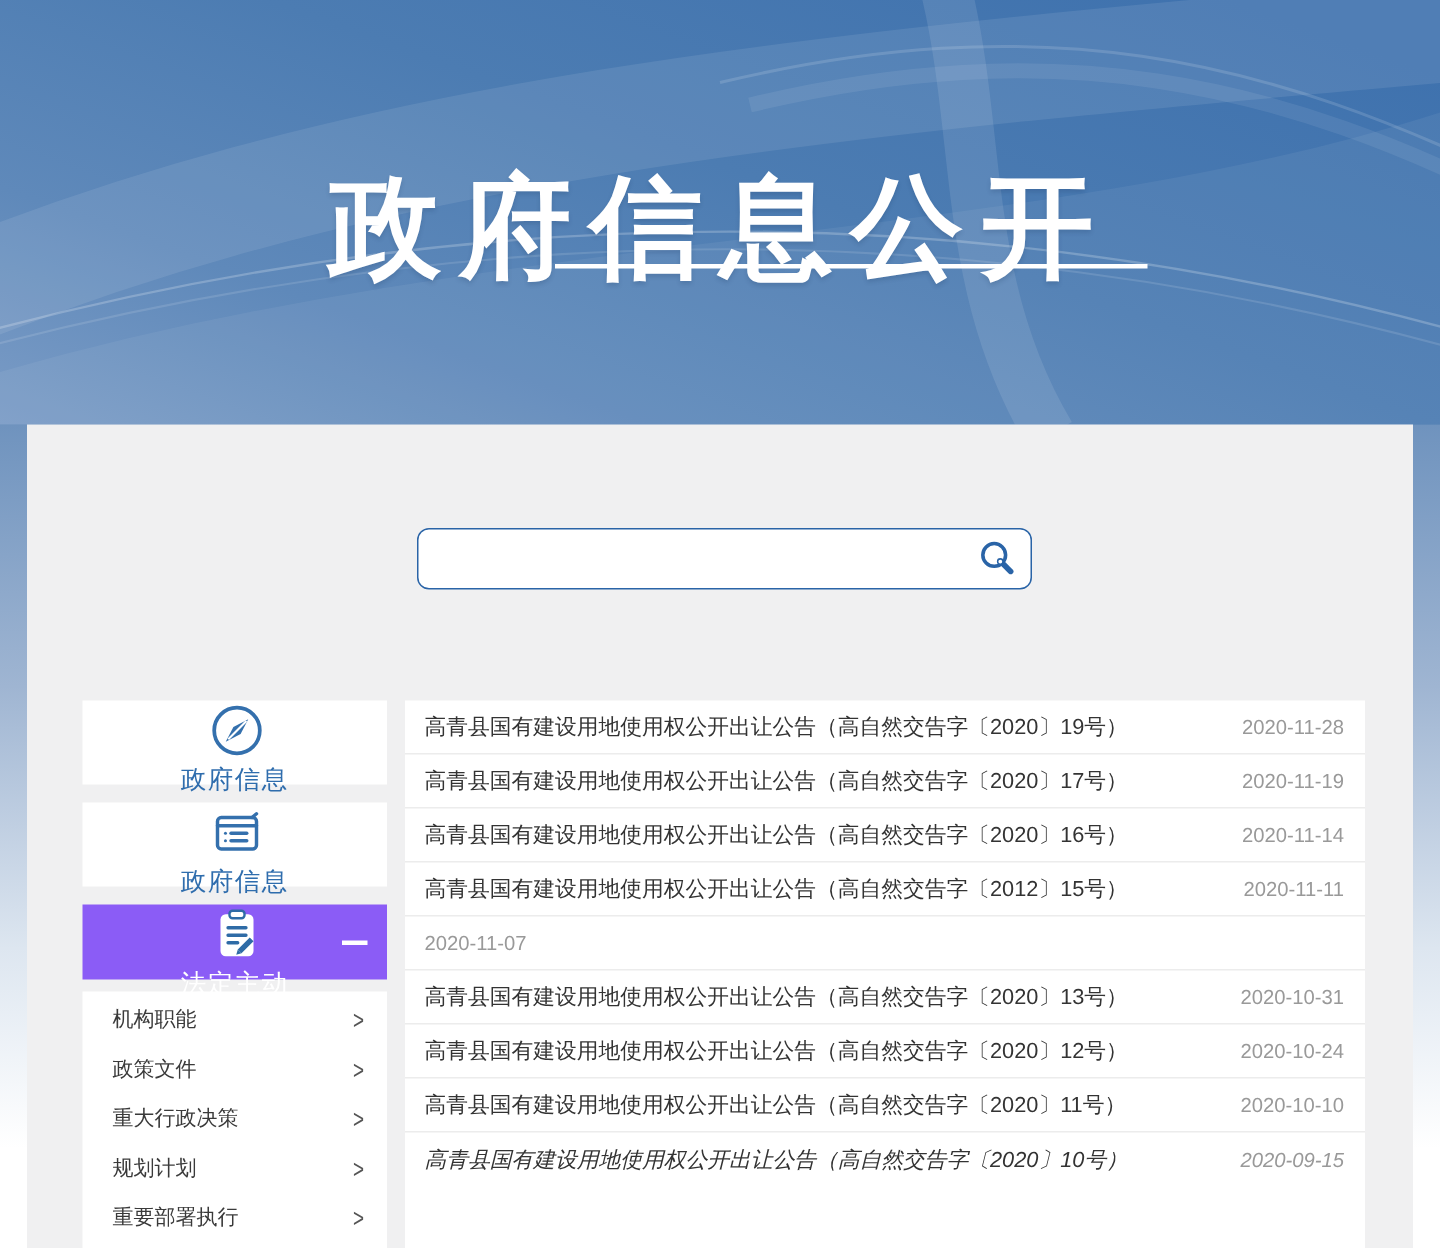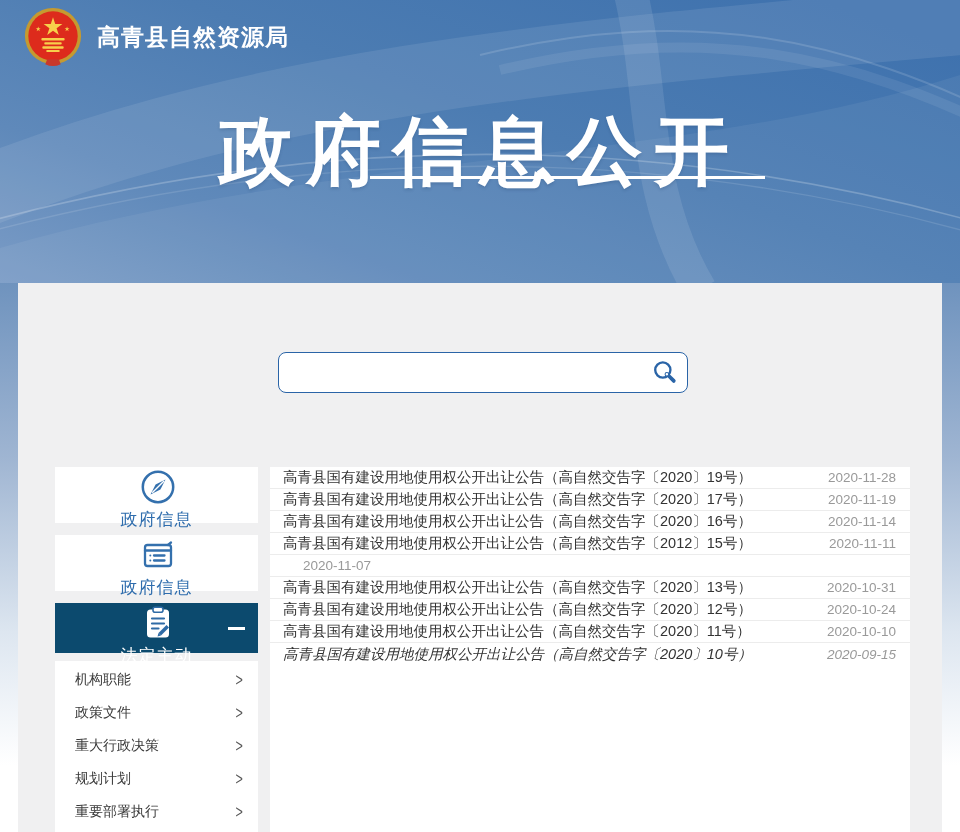--- a/index.html
+++ b/index.html
@@ -41,72 +41,57 @@
   .search-input { flex:1; height:100%; border:none; outline:none; background:transparent; padding:0 12px; font-size:15px; color:#333; font-family:"Liberation Sans",sans-serif; }
   .search-btn { width:46px; height:100%; border:none; background:transparent; display:flex; align-items:center; justify-content:center; cursor:pointer; }
 
   
   .nav-item {
     position:absolute; left:37px; width:203px; height:56px; background:#ffffff;
     display:flex; align-items:center; cursor:pointer;flex-direction:column;
   }
   .nav-item .nav-icon { width:40px; height:40px; margin:0 10px 0 13px; flex-shrink:0; }
   .nav-text { font-size:17px; color:#2f6dad; line-height:25px; letter-spacing:1px; }
-  .nav-item.active { background:#0c4a6e; height:50px; }
+  .nav-item.active { background:#8b5cf6; height:50px; }
   .nav-item.active .nav-text { color:#ffffff; }
   .collapse-dash { position:absolute; right:13px; top:50%; margin-top:-1px; width:17px; height:3px; background:#ffffff; }
 
   .submenu { position:absolute; left:37px; top:378px; width:203px; height:171px; background:#ffffff; padding-top:2px; }
   .sub-item {
     height:33px; display:flex; align-items:center; justify-content:space-between;
     padding:0 15px 0 20px; font-size:14px; color:#3a3a3a; cursor:pointer;
   }
   .sub-chevron { color:#555; font-size:14px; transform:scale(0.9,1.25); font-weight:400; }
 
   
   .list { position:absolute; left:252px; top:184px; width:640px; height:365px; background:#ffffff; overflow:hidden; }
   .row {
     display:flex; justify-content:space-between; align-items:center;
-    height:22px; border-bottom:1px solid #ececec; padding:0 14px 0 13px;
+    height:36px; border-bottom:1px solid #ececec; padding:0 14px 0 13px;
   }
   .row:last-child { border-bottom:none;font-style:italic; }
   .row-title { font-size:14.5px; color:#333333; white-space:nowrap; overflow:hidden; cursor:pointer; }
-  .row-date { font-size:13.5px; color:#999999; flex-shrink:0; margin-left:20px; }
+  .row-date { font-size:13.5px; color:#999999; flex-shrink:0; margin-left:0; }
 </style>
 </head>
 <body>
 
 <div class="page">
 
   <div class="banner">
     <svg class="banner-swirls" viewBox="0 0 960 283" preserveAspectRatio="none">
       <path d="M-60,210 C240,80 560,55 1020,15" stroke="rgba(255,255,255,0.09)" stroke-width="70" fill="none"></path>
       <path d="M-60,235 C300,130 660,125 1020,235" stroke="rgba(255,255,255,0.22)" stroke-width="1.6" fill="none"></path>
       <path d="M-60,245 C300,142 660,137 1020,247" stroke="rgba(255,255,255,0.12)" stroke-width="1.4" fill="none"></path>
       <path d="M0,283 L0,248 C340,150 680,165 960,75 L960,283 Z" fill="rgba(255,255,255,0.06)"></path>
       <path d="M630,-10 C655,90 640,190 700,290" stroke="rgba(255,255,255,0.10)" stroke-width="34" fill="none"></path>
       <path d="M480,55 C690,5 840,35 1020,125" stroke="rgba(255,255,255,0.14)" stroke-width="2" fill="none"></path>
       <path d="M500,70 C700,22 850,52 1020,140" stroke="rgba(255,255,255,0.08)" stroke-width="10" fill="none"></path>
     </svg>
 
-    <div class="brand">
-      <svg class="emblem" viewBox="0 0 64 64">
-        <circle cx="32" cy="31" r="29" fill="#c59a30"></circle>
-        <circle cx="32" cy="31" r="25.5" fill="#dd2b1c"></circle>
-        <path d="M32 11.5 l2.3 7 7.4 0 -6 4.4 2.3 7 -6 -4.3 -6 4.3 2.3 -7 -6 -4.4 7.4 0 Z" fill="#f7d04b"></path>
-        <path d="M17 20 l1 3 3.1 0 -2.5 1.9 1 3 -2.6 -1.9 -2.6 1.9 1 -3 -2.5 -1.9 3.1 0 Z" fill="#f7d04b" transform="scale(0.62) translate(10,14)"></path>
-        <path d="M47 20 l1 3 3.1 0 -2.5 1.9 1 3 -2.6 -1.9 -2.6 1.9 1 -3 -2.5 -1.9 3.1 0 Z" fill="#f7d04b" transform="scale(0.62) translate(28,14)"></path>
-        <rect x="20" y="33" width="24" height="2.6" rx="1" fill="#f7d04b"></rect>
-        <rect x="23" y="37.5" width="18" height="2.2" rx="1" fill="#f7d04b"></rect>
-        <rect x="21" y="41.5" width="22" height="2.6" rx="1" fill="#f7d04b"></rect>
-        <rect x="25" y="45.5" width="14" height="2" rx="1" fill="#f7d04b"></rect>
-        <path d="M24 60 q8 4 16 0 l-2 -5 h-12 Z" fill="#c8392b"></path>
-      </svg>
-      <span class="site-name">高青县自然资源局</span>
-    </div>
 
     <div class="page-title">政府信息公开</div>
     <div class="title-underline"></div>
   </div>
 
   <div class="content">
 
     <div class="searchbar">
       <input class="search-input" type="text" placeholder="" style="">
       <button class="search-btn">

